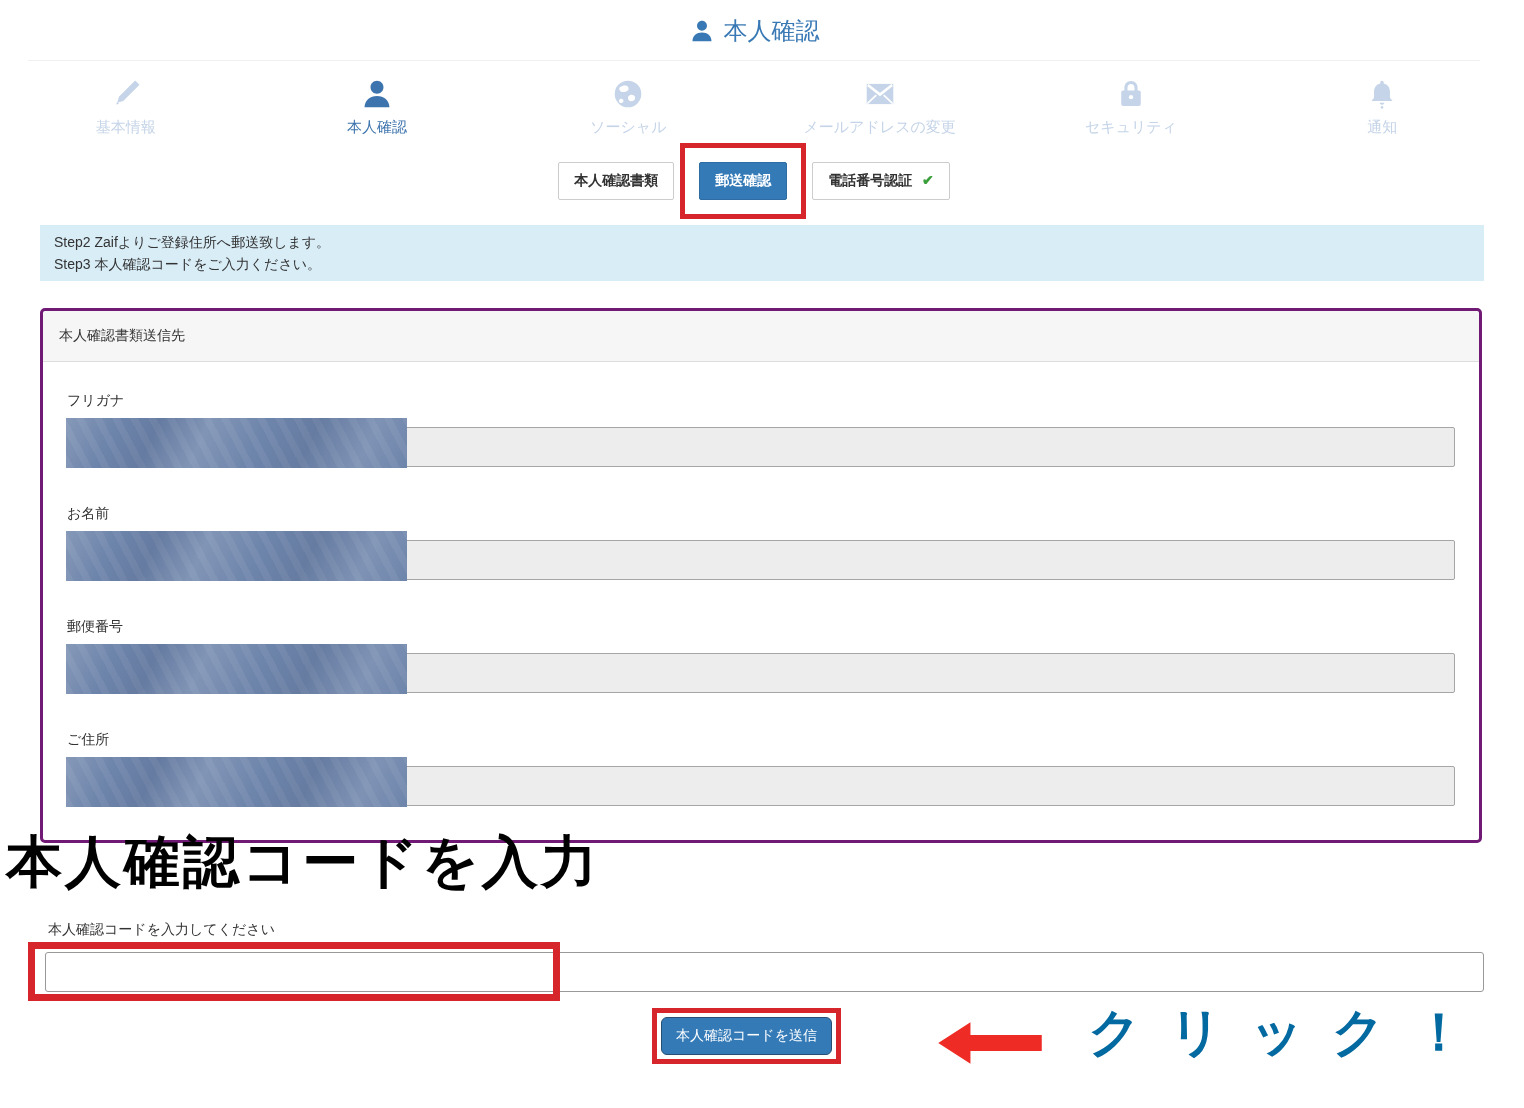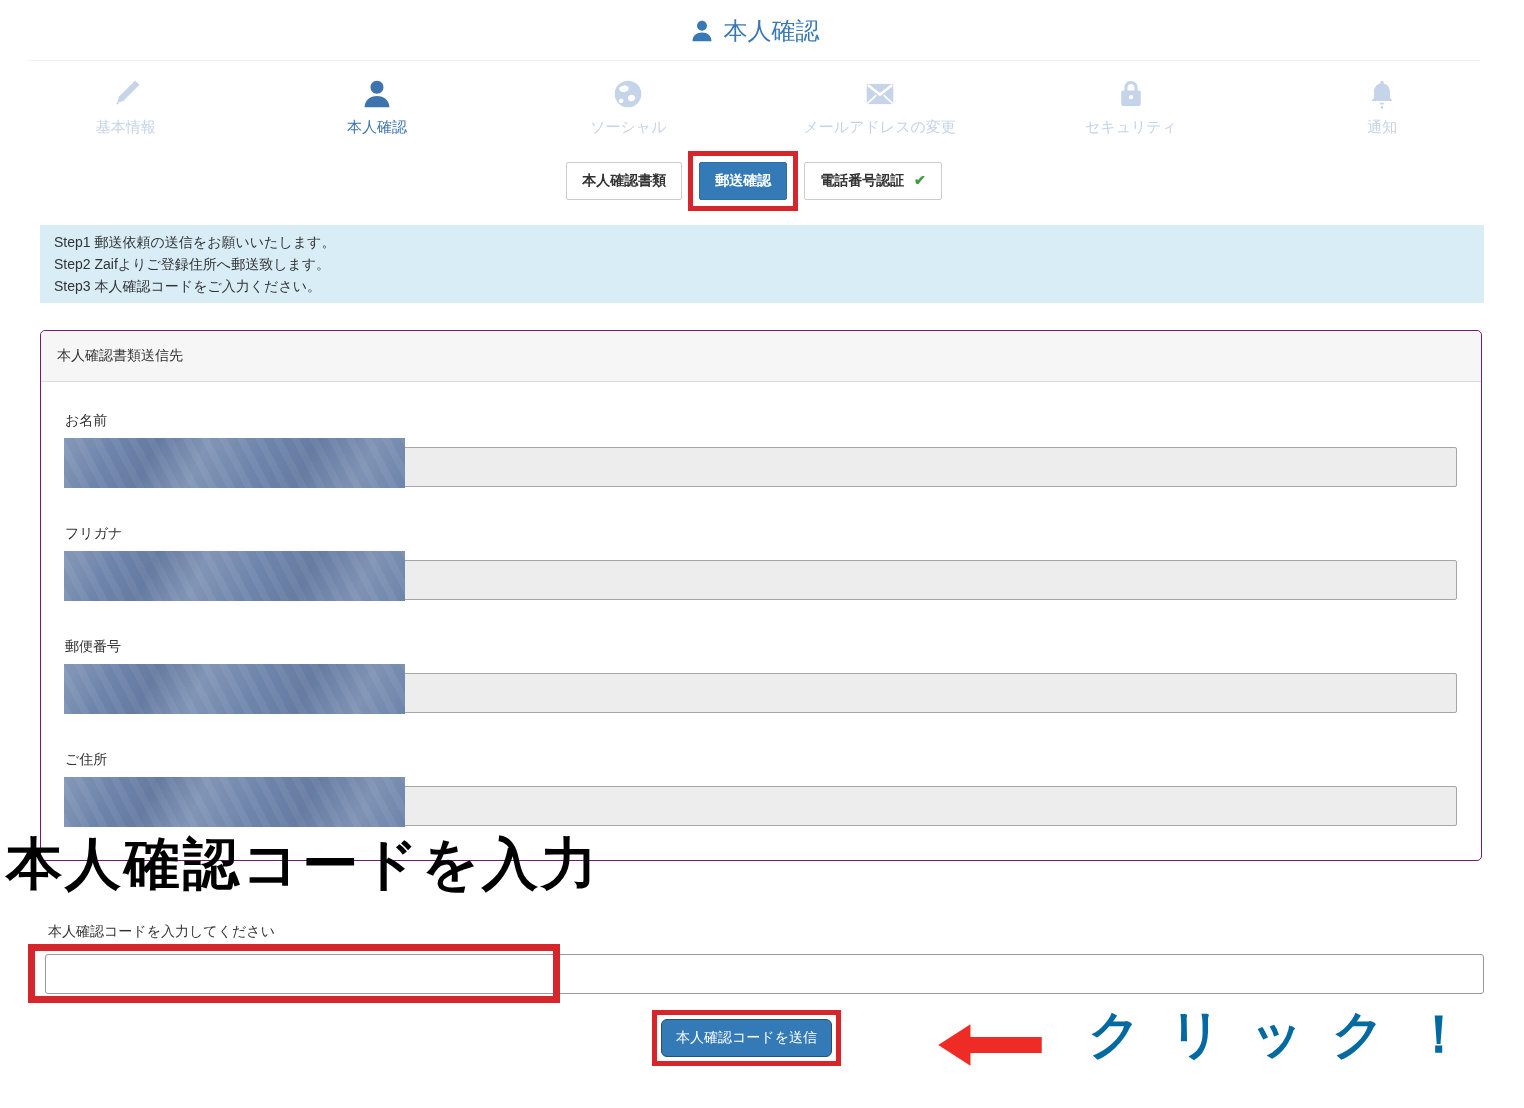--- a/index.html
+++ b/index.html
@@ -18,30 +18,30 @@
   .nav-item { flex:1; text-align:center; color:#c5d4e8; cursor:pointer; }
   .nav-item .nav-icon { width:34px; height:34px; fill:currentColor; display:inline-block; }
   .nav-label { font-size:15px; margin-top:3px; }
   .nav-item.active { color:#3e74ad; }
 
   
   .subtabs { display:flex; justify-content:center; align-items:center; margin-top:8px; height:60px; }
   .subtab { background:#fff; border:1px solid #ccc; border-radius:2px; padding:9px 15px;
             font-size:14px; font-weight:bold; color:#333; margin:0 4px; cursor:pointer; white-space:nowrap; }
   .subtab-redbox { border:5px solid #d6252b; padding:2px; margin:0 2px; background:#fff; }
-  .subtab.active { background:#337ab7; border-color:#2e6da4; color:#fff; margin:4px; }
+  .subtab.active { background:#337ab7; border-color:#2e6da4; color:#fff; margin:12px; }
   .check-glyph { color:#3a9e3a; margin-left:6px; font-weight:bold; }
 
   
   .steps-box { margin:14px 24px 0 40px; background:#d9edf7; padding:6px 14px;
                font-size:14px; line-height:22px; color:#333; }
   .steps-box .step-line3 { font-weight:normal; }
 
   
-  .panel { margin:27px 26px 0 40px; border:1px solid #701a75; border-radius:5px; background:#fff; }
+  .panel { margin:27px 26px 16px 40px; border:3px solid #701a75; border-radius:5px; background:#fff; }
   .panel-header { background:#f6f6f6; border-bottom:1px solid #ddd; padding:16px;
                   font-size:14px; color:#333; border-radius:5px 5px 0 0; }
   .panel-body { padding:30px 24px 34px; }
   .field { margin-bottom:38px; }
   .field:last-child { margin-bottom:0; }
   .field-label { font-size:14px; margin-bottom:17px; }
   .field-input-wrap { position:relative; height:40px; }
   .field-input { width:100%; height:40px; background:#ededed; border:1px solid #a6a6a6;
                  border-radius:2px; font-size:14px; padding:0 8px; }
   .redaction { position:absolute; left:-1px; top:-9px; width:341px; height:50px;
@@ -138,39 +138,38 @@
     <div class="subtab-redbox">
       <div class="subtab active">郵送確認</div>
     </div>
     <div class="subtab">
       <span>電話番号認証</span>
       <span class="check-glyph">✔</span>
     </div>
   </div>
 
   <div class="steps-box">
-    <div class="step-line1">Step1 郵送依頼の送信をお願いいたします。</div>
     <div class="step-line2">Step2 Zaifよりご登録住所へ郵送致します。</div>
     <div class="step-line3">Step3 本人確認コードをご入力ください。</div>
   </div>
 
   <div class="panel">
     <div class="panel-header">本人確認書類送信先</div>
     <div class="panel-body">
 
       <div class="field">
+        <div class="field-label">フリガナ</div>
+        <div class="field-input-wrap">
+          <input class="field-input" disabled="" value="" style="">
+          <div class="redaction"></div>
+        </div>
+      </div>
+
+      <div class="field">
         <div class="field-label">お名前</div>
-        <div class="field-input-wrap">
-          <input class="field-input" disabled="" value="" style="">
-          <div class="redaction"></div>
-        </div>
-      </div>
-
-      <div class="field">
-        <div class="field-label">フリガナ</div>
         <div class="field-input-wrap">
           <input class="field-input" disabled="" value="" style="">
           <div class="redaction"></div>
         </div>
       </div>
 
       <div class="field">
         <div class="field-label">郵便番号</div>
         <div class="field-input-wrap">
           <input class="field-input" disabled="" value="" style="">

